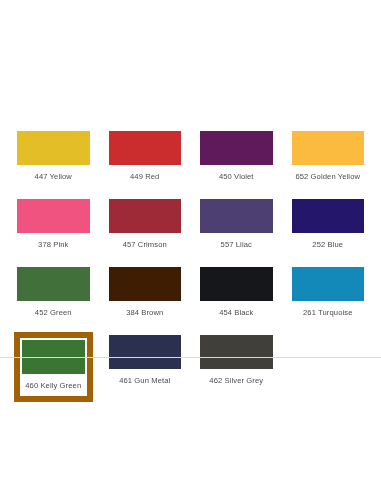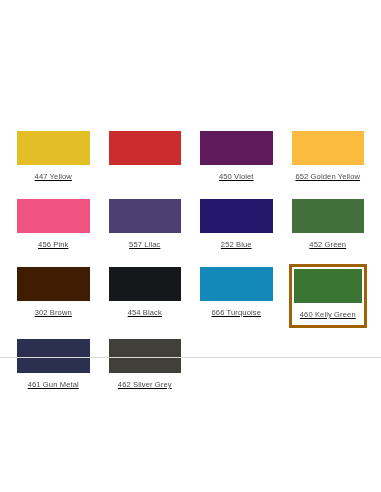--- a/index.html
+++ b/index.html
@@ -28,36 +28,35 @@
     width: 381px;
   }
 
   .swatch-grid {
     display: grid;
     grid-template-columns: repeat(4, 1fr);
     column-gap: 13px;
     row-gap: 0px;
     padding: 0 14px;
     box-sizing: border-box;
-    text-decoration: underline;
   }
 
   .swatch-cell {
     display: flex;
     flex-direction: column;
     align-items: stretch;
     box-sizing: border-box;
     border: 1px solid transparent;
     padding: 2px 2px 0 2px;
     margin-bottom: 8px;
     background: #ffffff;
   }
 
   .swatch-cell.selected {
-    border: 3px solid #a16207;
+    border: 6px solid #a16207;
   }
 
   .swatch-chip {
     width: 100%;
     height: 34px;
     display: block;
   }
 
   .swatch-label {
     display: block;
@@ -85,56 +84,61 @@
 <div class="page">
 
   <div class="swatch-picker">
     <div class="swatch-grid">
         <div class="swatch-cell">
           <span class="swatch-chip" style="background: rgb(227, 190, 38);"></span>
           <span class="swatch-label">447 Yellow</span>
         </div>
         <div class="swatch-cell">
           <span class="swatch-chip" style="background: rgb(203, 44, 46);"></span>
+          <span class="swatch-label">449 Red</span>
         </div>
         <div class="swatch-cell">
           <span class="swatch-chip" style="background: rgb(94, 26, 91);"></span>
           <span class="swatch-label">450 Violet</span>
         </div>
         <div class="swatch-cell">
           <span class="swatch-chip" style="background: rgb(251, 187, 63);"></span>
           <span class="swatch-label">652 Golden Yellow</span>
         </div>
         <div class="swatch-cell">
           <span class="swatch-chip" style="background: rgb(240, 83, 127);"></span>
-          <span class="swatch-label">456 Pink</span>
+          <span class="swatch-label">378 Pink</span>
+        </div>
+        <div class="swatch-cell">
+          <span class="swatch-chip" style="background: rgb(158, 42, 56);"></span>
+          <span class="swatch-label">457 Crimson</span>
         </div>
         <div class="swatch-cell">
           <span class="swatch-chip" style="background: rgb(78, 63, 115);"></span>
           <span class="swatch-label">557 Lilac</span>
         </div>
         <div class="swatch-cell">
           <span class="swatch-chip" style="background: rgb(35, 22, 107);"></span>
           <span class="swatch-label">252 Blue</span>
         </div>
         <div class="swatch-cell">
           <span class="swatch-chip" style="background: rgb(65, 112, 58);"></span>
           <span class="swatch-label">452 Green</span>
         </div>
         <div class="swatch-cell">
           <span class="swatch-chip" style="background: rgb(63, 29, 2);"></span>
-          <span class="swatch-label">302 Brown</span>
+          <span class="swatch-label">384 Brown</span>
         </div>
         <div class="swatch-cell">
           <span class="swatch-chip" style="background: rgb(21, 23, 27);"></span>
           <span class="swatch-label">454 Black</span>
         </div>
         <div class="swatch-cell">
           <span class="swatch-chip" style="background: rgb(18, 137, 184);"></span>
-          <span class="swatch-label">666 Turquoise</span>
+          <span class="swatch-label">261 Turquoise</span>
         </div>
         <div class="swatch-cell selected" aria-selected="true">
           <span class="swatch-chip" style="background: rgb(59, 117, 51);"></span>
           <span class="swatch-label">460 Kelly Green</span>
         </div>
         <div class="swatch-cell">
           <span class="swatch-chip" style="background: rgb(43, 48, 80);"></span>
           <span class="swatch-label">461 Gun Metal</span>
         </div>
         <div class="swatch-cell">

